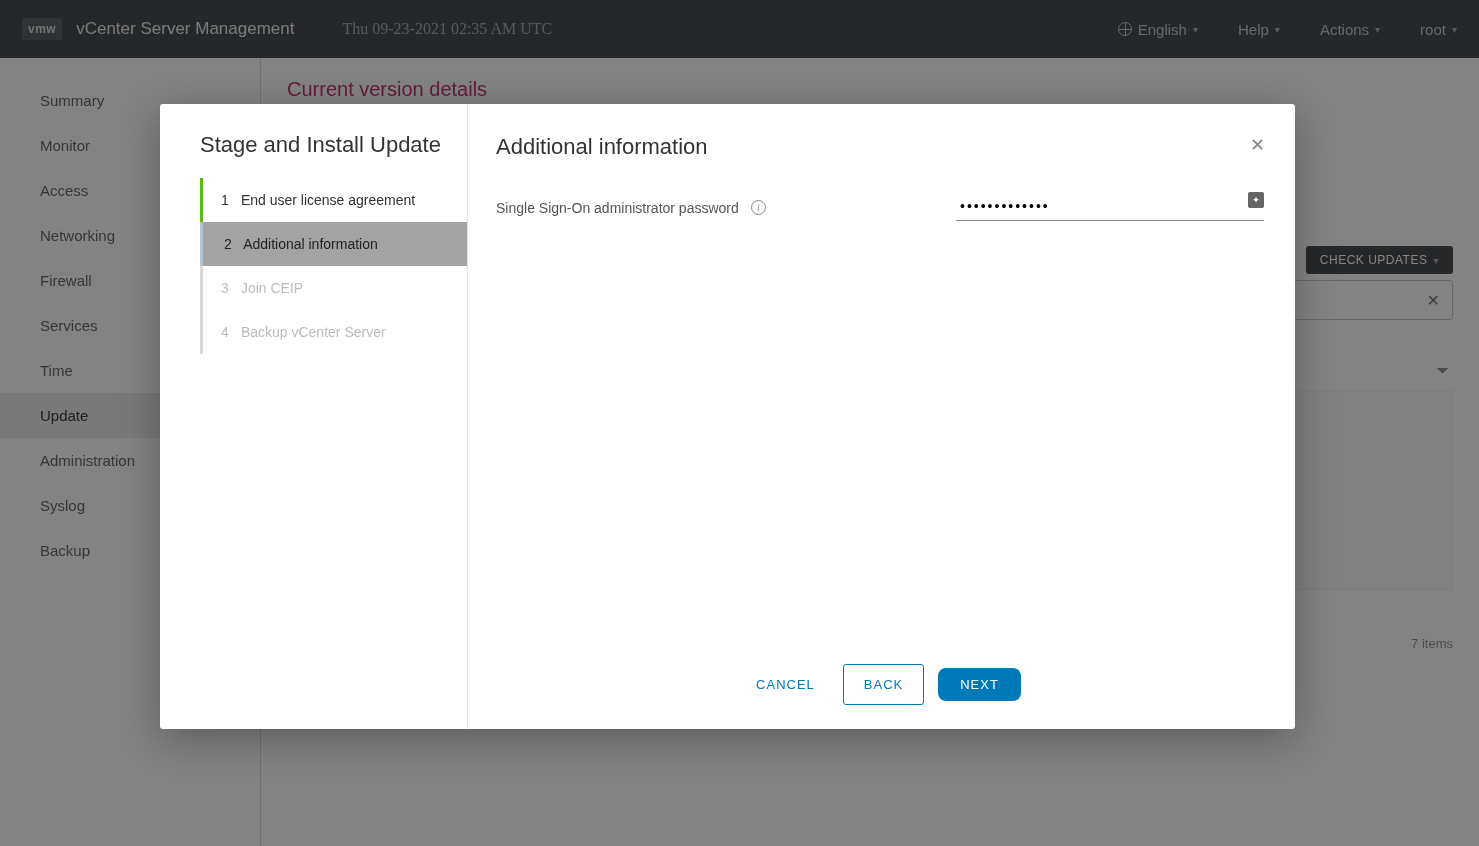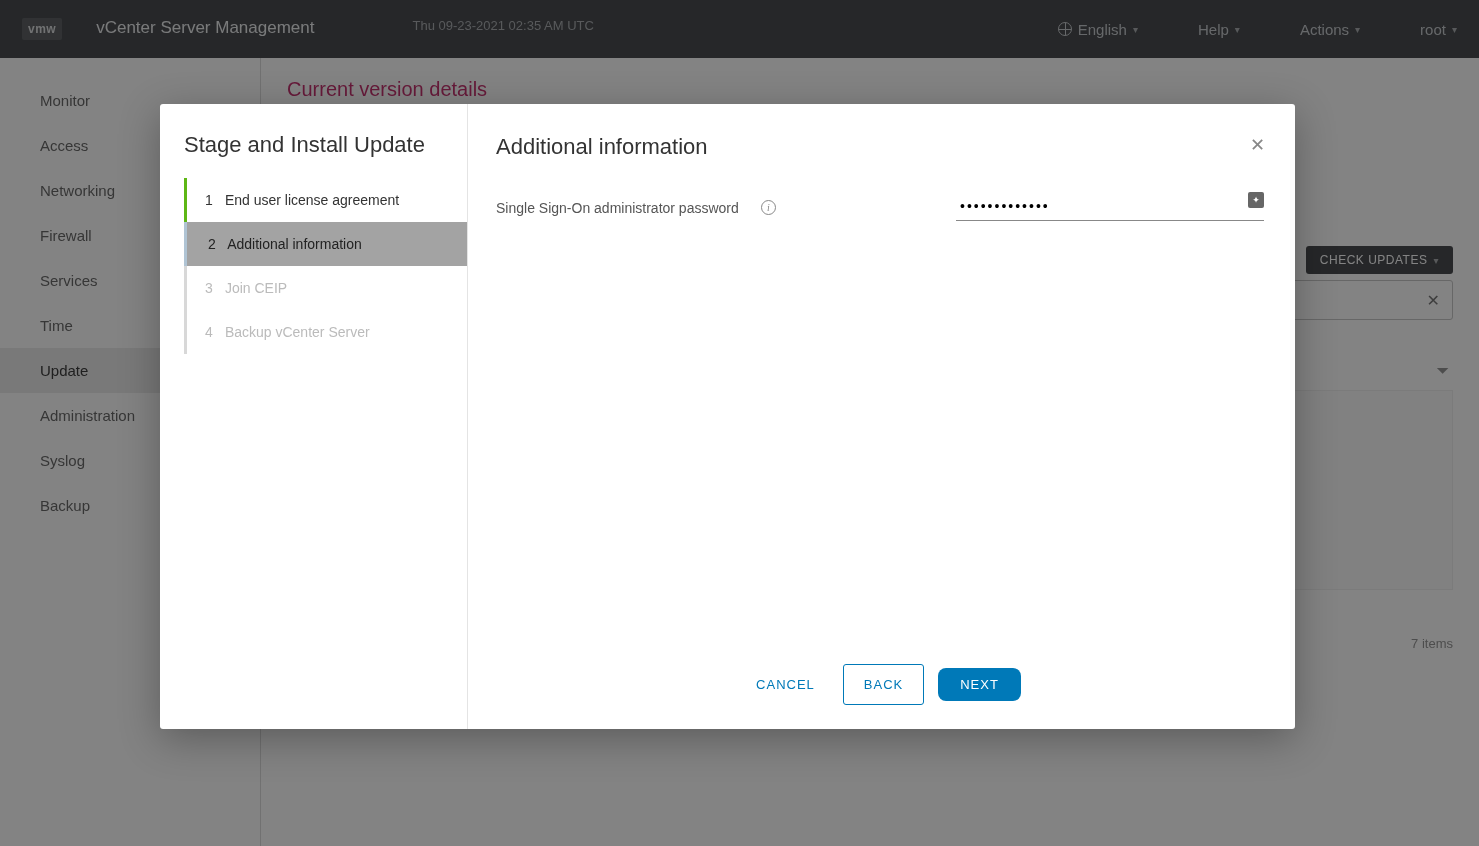--- a/index.html
+++ b/index.html
@@ -2,25 +2,25 @@
 <html><head>
 <meta charset="utf-8">
 <style>
   * { box-sizing: border-box; margin: 0; padding: 0; }
   html, body { width: 1479px; height: 846px; font-family: "Segoe UI", Arial, sans-serif; overflow: hidden; background:#fff; }
   
   .header {
     height: 58px; background: #313438; color: #d7d9db; display: flex; align-items: center; padding: 0 22px;
     font-size: 15px; justify-content: space-between;
   }
-  .header-left { display:flex; gap:34px;}
+  .header-left { display:flex; align-items:center; gap:14px;}
   .logo-box { background:#4a4d51; padding:4px 6px; border-radius:2px; font-size:12px; font-weight:bold; color:#d7d9db; letter-spacing:0.5px;}
   .app-title { color:#e8eaec; font-size:17px; }
-  .datetime { color:#9fa3a7; margin-left:64px; font-size:13px;}
-  .header-right { display:flex; align-items:center; gap:60px; color:#bfc3c7; font-size:15px;}
+  .datetime { color:#9fa3a7; margin-left:34px; font-size:16px;font-family:Liberation Serif, serif;}
+  .header-right { display:flex; align-items:center; gap:40px; color:#bfc3c7; font-size:15px;}
   .header-right .hitem { display:flex; align-items:center; gap:6px; cursor:pointer;}
   .caret { font-size:10px; color:#9fa3a7;}
   .globe-icon { width:14px; height:14px; border:1.5px solid #bfc3c7; border-radius:50%; position:relative;}
   .globe-icon::before { content:""; position:absolute; left:0; right:0; top:50%; border-top:1px solid #bfc3c7;}
   .globe-icon::after { content:""; position:absolute; top:0; bottom:0; left:50%; border-left:1px solid #bfc3c7;}
 
   
   .body { display:flex; height: calc(846px - 58px); }
   .sidebar { width: 260px; padding-top: 20px; }
   .sidebar-item { padding: 14px 0 14px 40px; color:#555; font-size:15px; cursor:pointer;}
@@ -35,36 +35,36 @@
   .filter-row .funnel { position:absolute; right:4px; top:6px; color:#888;}
   .items-count { position:absolute; right:26px; top: 578px; color:#888; font-size:13px;}
   .hidden-table { position:absolute; left:26px; right:26px; top:332px; height:200px; background:#fafafa; border:1px solid #eee;}
 
   
   .scrim { position:absolute; inset:0; background:rgba(30,30,30,0.55); }
   .modal {
     position:absolute; left:160px; top:104px; width:1135px; height:625px; background:#fff; border-radius:3px; display:flex;
     box-shadow: 0 10px 40px rgba(0,0,0,0.3);
   }
-  .modal-left { width:308px; border-right:1px solid #e4e4e4; padding: 28px 0 0 0;}
+  .modal-left { width:308px; border-right:1px solid #e4e4e4; padding: 28px 0 0 16px;}
   .modal-title { font-size:22px; color:#333; font-weight:400; padding: 0 24px 20px 24px;}
   .steps { border-left:3px solid #d8d8d8; margin-left:24px;}
   .step { padding: 14px 14px 14px 18px; color:#777; font-size:14px; position:relative; cursor:default;}
   .step .num { display:inline-block; width:16px; color:inherit;}
   .step.done { color:#333; }
   .step.done::before { content:""; position:absolute; left:-3px; top:0; bottom:0; width:3px; background:#5eb715;}
   .step.current { background:#a3a3a3; color:#222; margin-left:-3px; padding-left:21px; border-left:3px solid #b0c4d4;}
   .step.future { color:#bbb; }
 
   .modal-right { flex:1; padding: 30px 28px 24px 28px; display:flex; flex-direction:column; position:relative;}
   .modal-header-row { display:flex; justify-content:space-between; align-items:flex-start;}
   .modal-right-title { font-size:22px; color:#333; font-weight:400;}
   .modal-close { color:#888; cursor:pointer; font-size:18px; line-height:1; padding:2px;}
   .form-row { display:flex; align-items:center; margin-top:34px;}
-  .form-label { width:460px; color:#555; font-size:14px; display:flex; align-items:center; gap:22px;}
+  .form-label { width:460px; color:#555; font-size:14px; display:flex; align-items:center; gap:12px;}
   .info-icon { width:15px; height:15px; border:1.5px solid #888; border-radius:50%; display:inline-flex; align-items:center; justify-content:center; font-size:10px; color:#888; font-style:italic; font-family:Georgia, serif;}
   .pw-wrap { position:relative; width:308px;}
   .pw-input { width:100%; border:none; border-bottom:1px solid #888; padding:4px 28px 6px 4px; font-size:14px; letter-spacing:2px; outline:none;}
   .pw-badge { position:absolute; right:0; top:-2px; width:16px; height:16px; background:#666; color:#fff; font-size:9px; border-radius:2px; display:flex; align-items:center; justify-content:center;}
   .modal-footer { margin-top:auto; display:flex; justify-content:center; gap:14px; align-items:center;}
   .btn-text { color:#0079b8; font-size:13px; letter-spacing:1px; padding:9px 14px; cursor:pointer; background:none; border:none;}
   .btn-outline { color:#0079b8; font-size:13px; letter-spacing:1px; padding:12px 20px; cursor:pointer; background:#fff; border:1px solid #0079b8; border-radius:3px;}
   .btn-primary { color:#fff; background:#0079b8; font-size:13px; letter-spacing:1px; padding:9px 22px; cursor:pointer; border:none; border-radius:8px;}
 </style>
 </head>
@@ -92,20 +92,21 @@
     </div>
     <div class="hitem">
       <span>root</span>
       <span class="caret">▾</span>
     </div>
   </div>
 </div>
 
 <div class="body">
   <div class="sidebar">
+    <div class="sidebar-item">Summary</div>
     <div class="sidebar-item">Monitor</div>
     <div class="sidebar-item">Access</div>
     <div class="sidebar-item">Networking</div>
     <div class="sidebar-item">Firewall</div>
     <div class="sidebar-item">Services</div>
     <div class="sidebar-item">Time</div>
     <div class="sidebar-item active">Update</div>
     <div class="sidebar-item">Administration</div>
     <div class="sidebar-item">Syslog</div>
     <div class="sidebar-item">Backup</div>

